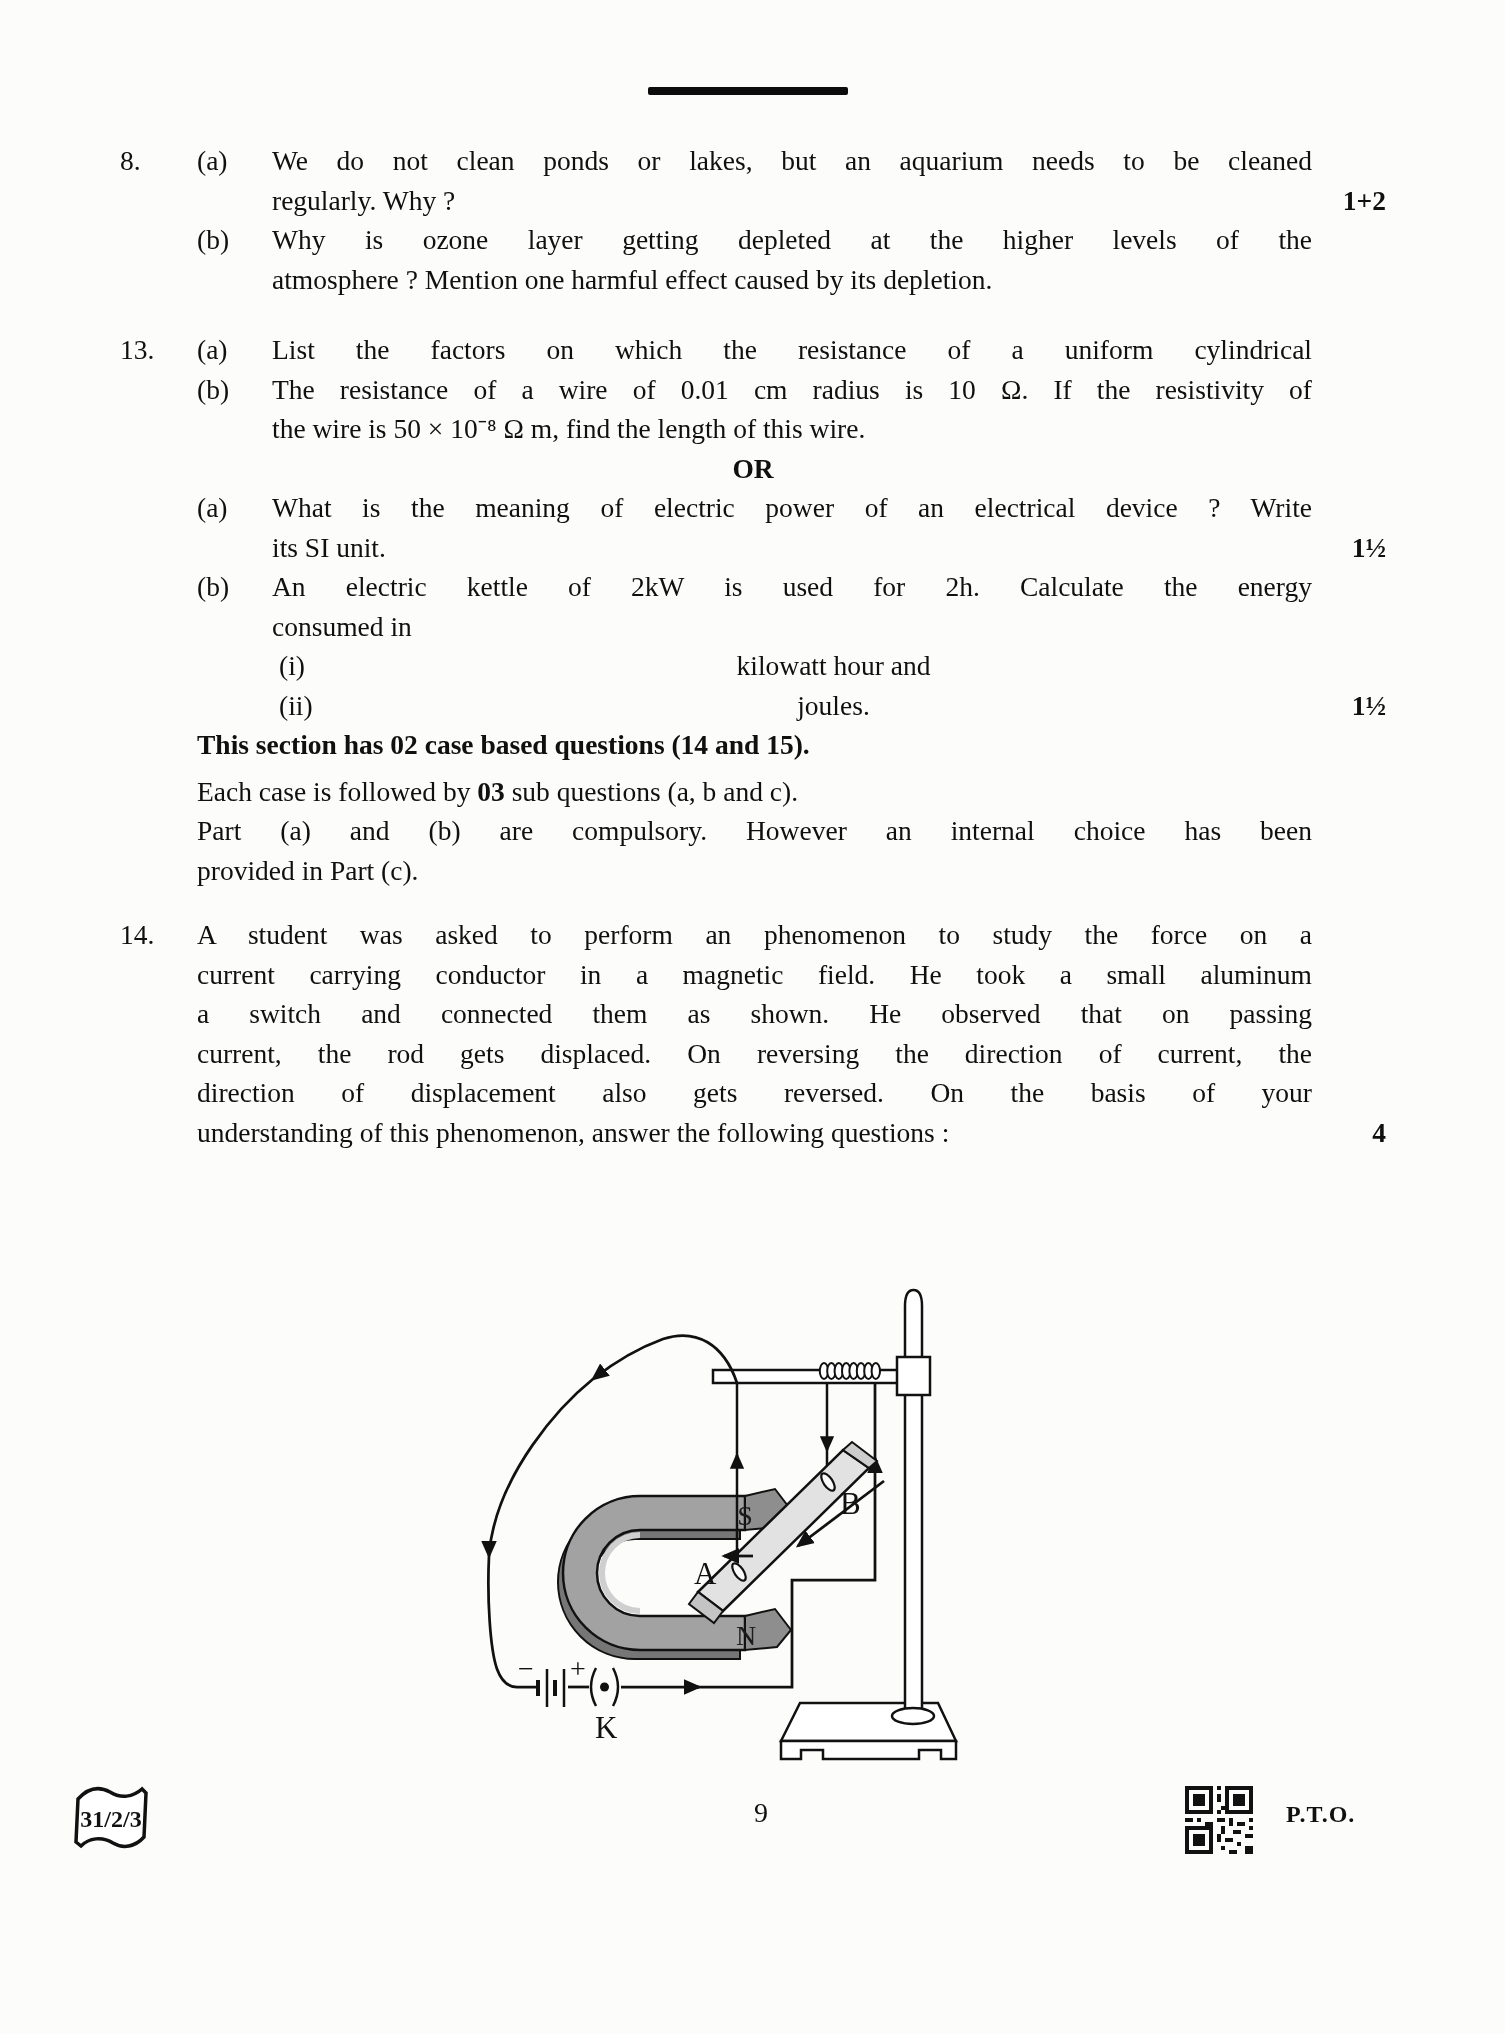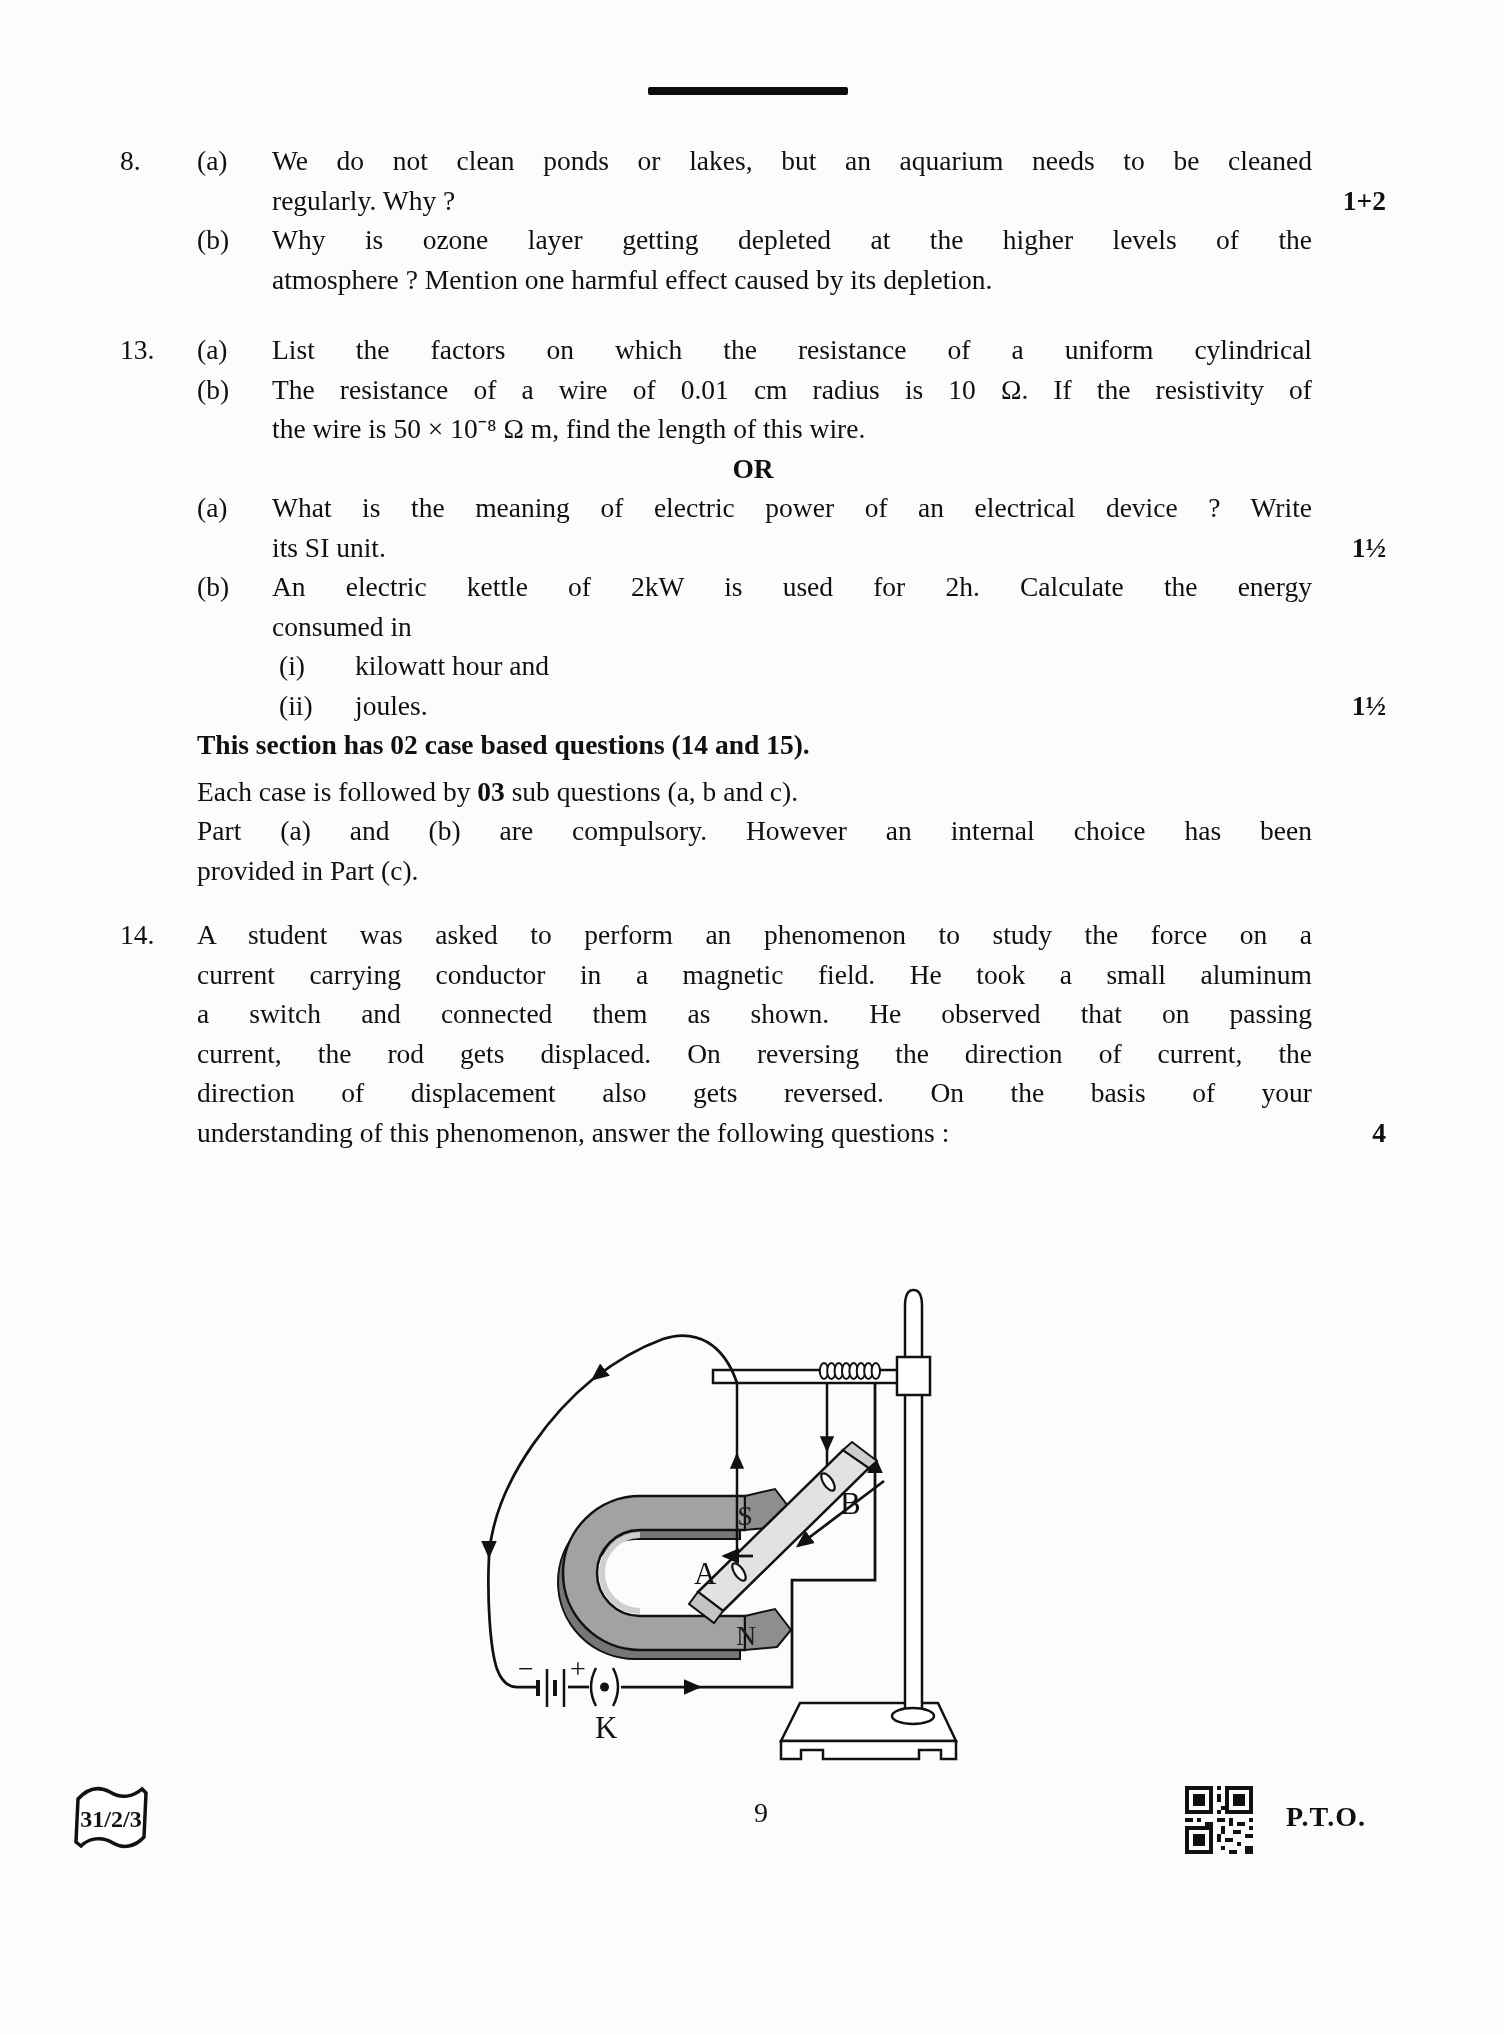--- a/index.html
+++ b/index.html
@@ -9,30 +9,30 @@
     font-family:"Liberation Serif", serif;
   }
   .rule-top{position:absolute;left:648px;top:87px;width:200px;height:8px;background:#0c0c0c;border-radius:2px;}
   .content{position:absolute;top:141px;left:0;width:1505px;}
   .ln{position:relative;min-height:39.5px;line-height:39.5px;font-size:27.5px;}
   .num{position:absolute;left:120px;top:0;}
   .let{position:absolute;left:197px;top:0;}
   .let2{position:absolute;left:279px;top:0;}
   .txt{display:block;margin-left:272px;width:1040px;}
   .txt2{display:block;margin-left:197px;width:1115px;}
-  .txt3{display:block;margin-left:355px;width:957px;}
+  .txt3{display:block;margin-left:355px;width:957px;text-align:center;}
   .jfull{text-align:justify;text-align-last:justify;}
   .marks{position:absolute;left:1302px;top:0;width:84px;text-align:right;font-weight:bold;}
   .b{font-weight:bold;}
   .center{display:block;margin-left:120px;width:1266px;text-align:center;}
   .g31{margin-top:31px;} .g30{margin-top:30px;} .g7{margin-top:7px;} .g25{margin-top:25px;}
   .fig{position:absolute;left:365px;top:1280px;}
   .footer-item{position:absolute;font-weight:bold;}
   #page9{left:746px;top:1797px;width:30px;text-align:center;font-size:28px;position:absolute;}
-  #pto{left:1286px;top:1801px;font-size:28px;letter-spacing:1px;}
+  #pto{left:1286px;top:1801px;font-size:24px;letter-spacing:1px;}
   svg text{font-family:"Liberation Serif", serif;}
 </style>
 </head>
 <body>
 
 <div class="rule-top"></div>
 
 <div class="content">
 
   <div class="ln">

